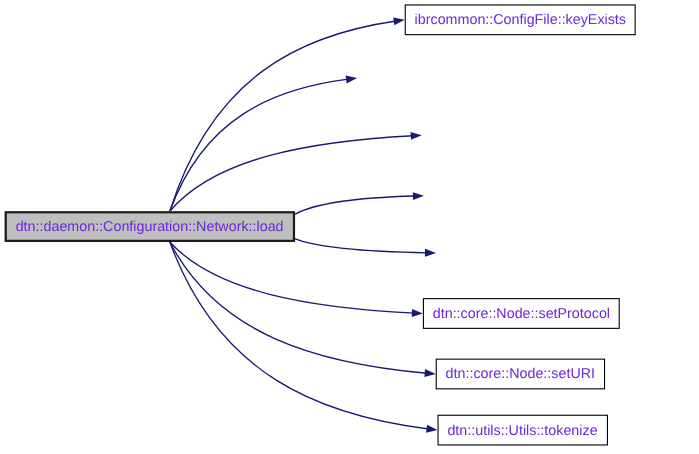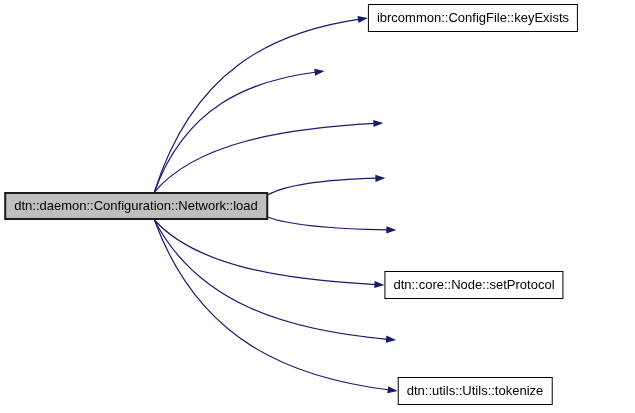--- a/index.html
+++ b/index.html
@@ -18,21 +18,21 @@
   }
   .node {
     position: absolute;
     transform: translate(-50%, -50%);
     white-space: nowrap;
     font-size: 13px;
     line-height: 14px;
     padding: 6px 8px;
     border: 1px solid #000000;
     background: #ffffff;
-    color: #000000;
+    color: #6d28d9;
     text-align: center;
   }
   .caller {
     border-width: 2px;
     border-color: #1c1c1c;
     padding: 5px 8px;
     text-align: center;
   }
 </style>
 </head>
@@ -62,16 +62,17 @@
   <div class="node caller" style="left: 136px; top: 206px; background: rgb(191, 191, 191); border-color: rgb(28, 28, 28);">dtn::daemon::Configuration::Network::load</div>
 
   <div class="node" style="left: 473px; top: 18px;">ibrcommon::ConfigFile::keyExists</div>
 
 
 
 
 
   <div class="node" style="left: 474px; top: 285px;">dtn::core::Node::setProtocol</div>
 
+  <div class="node" style="left: 473px; top: 340px;">dtn::core::Node::setURI</div>
 
   <div class="node" style="left: 475px; top: 391px;">dtn::utils::Utils::tokenize</div>
 
 </div>
 
 </body></html>

